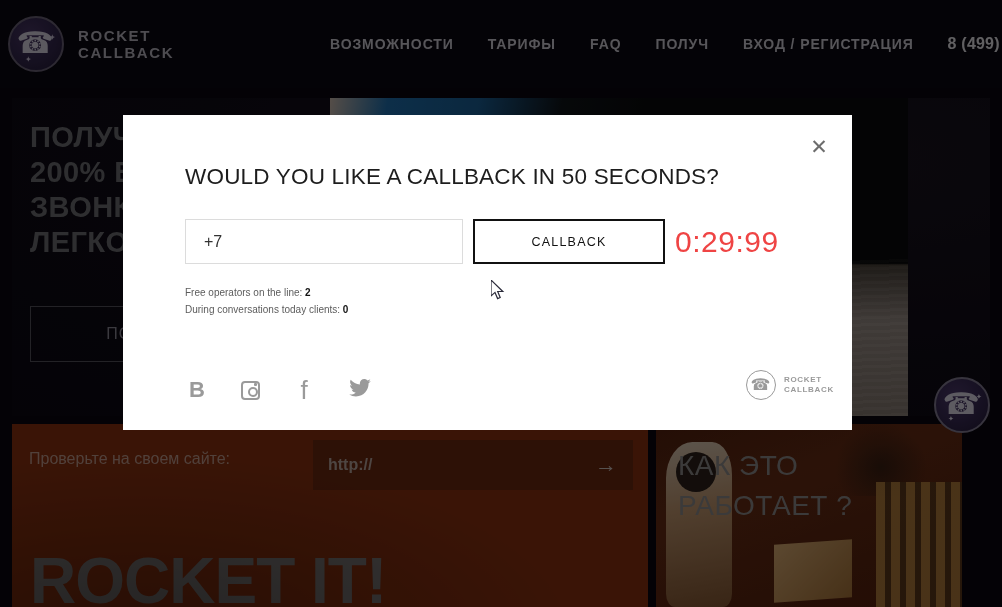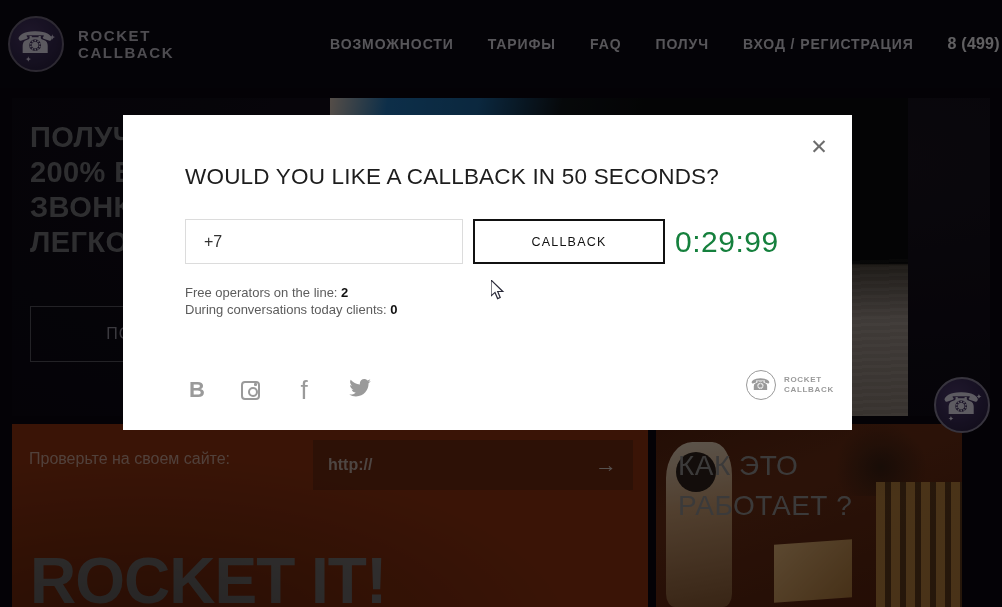--- a/index.html
+++ b/index.html
@@ -202,27 +202,27 @@
     outline: none;
   }
   .cb-btn {
     width: 192px; height: 45px; margin-left: 10px;
     border: 2px solid #111; background: #fff;
     font-family: "Liberation Sans", sans-serif;
     font-size: 12.5px; letter-spacing: 1.2px; color: #111;
     cursor: pointer;
   }
   .timer {
-    margin-left: 10px; font-size: 30px; color: #15803d; letter-spacing: 0.5px;
+    margin-left: 10px; font-size: 30px; color: #ef4444; letter-spacing: 0.5px;
     white-space: nowrap;
   }
 
   .stats {
     position: absolute; left: 62px; top: 170px;
-    font-size: 13px; color: #5c5c5c; line-height: 16.5px;
+    font-size: 10px; color: #5c5c5c; line-height: 16.5px;
   }
   .stats b { color: #111; font-weight: bold; }
 
   .socials {
     position: absolute; left: 62px; top: 263px;
     display: flex; align-items: center; gap: 32px;
   }
   .socials span {
     color: #9a9a9a; font-size: 22px; line-height: 24px;
     display: inline-block; width: 24px; text-align: center; cursor: pointer;

